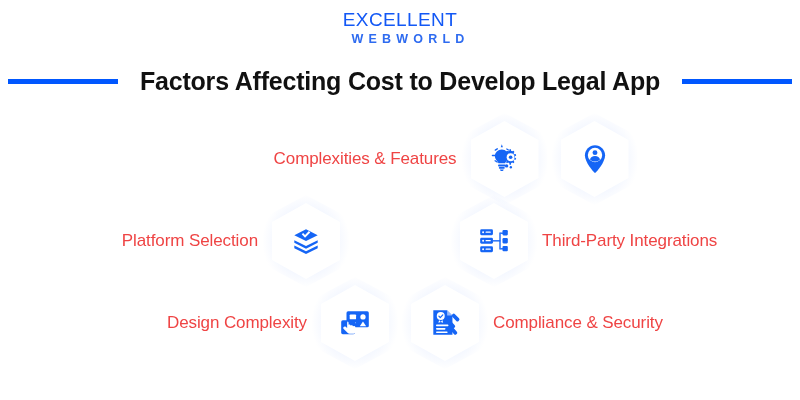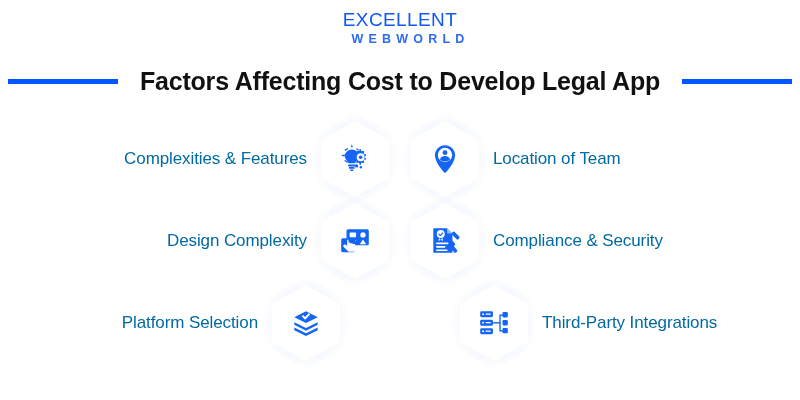--- a/index.html
+++ b/index.html
@@ -82,21 +82,21 @@
     height: 82px;
     display: flex;
     align-items: center;
     justify-content: center;
   }
   .side {
     width: 285px;
     display: flex;
     align-items: center;
     font-size: 17px;
-    color: #0369a1;
+    color: #ef4444;
     letter-spacing: -0.1px;
   }
   .side-left  { justify-content: flex-end;  text-align: right;  padding-right: 14px; }
   .side-right { justify-content: flex-start; text-align: left;  padding-left: 14px; }
   .label-text { white-space: nowrap; }
 
   
   .hex {
     position: relative;
     width: 68px;
@@ -186,68 +186,20 @@
         <div class="hex-shape"></div>
         <svg class="hex-icon" viewBox="0 0 64 64">
           <g fill="#1565f5">
             <path d="M32 6C21.5 6 13 14.5 13 25c0 13.6 16 30.8 17.6 32.5 0.8 0.8 2 0.8 2.8 0C35 55.8 51 38.6 51 25 51 14.5 42.5 6 32 6z"></path>
             <circle cx="32" cy="24.5" r="13.5" fill="#ffffff"></circle>
             <circle cx="32" cy="20" r="4.6" fill="#1565f5"></circle>
             <path d="M32 26.2c-5 0-8.6 2.8-9.4 6.6 2.4 2.5 5.7 4 9.4 4s7-1.5 9.4-4c-0.8-3.8-4.4-6.6-9.4-6.6z" fill="#1565f5"></path>
           </g>
         </svg>
       </div>
-    </div>
-    <div class="side side-right">
-      <span class="label-text">Location of Team</span>
-    </div>
-  </div>
-
-  <div class="factor-row">
-    <div class="side side-left">
-      <span class="label-text">Design Complexity</span>
-    </div>
-    <div class="center-pair">
-      <div class="hex">
-        <div class="hex-shape"></div>
-        <svg class="hex-icon" viewBox="0 0 64 64">
-          <g fill="#1565f5">
-            <rect x="16" y="10" width="42" height="30" rx="3"></rect>
-            <rect x="22" y="16" width="12" height="9" rx="1.6" fill="#ffffff"></rect>
-            <circle cx="47" cy="20.5" r="5" fill="#ffffff"></circle>
-            <path d="M47 29 L53 38 L41 38 Z" fill="#ffffff"></path>
-            <rect x="22" y="30" width="11" height="3" rx="1.5" fill="#ffffff"></rect>
-            <rect x="6" y="27" width="26" height="26" rx="3"></rect>
-            <path d="M20 28.5c-1.6 0-2.8 1.3-2.8 2.9v10.2l-2.6-2.4c-1.2-1.1-3-1-4 0.2-1 1.2-0.9 2.9 0.2 4l7.6 7.6c0.9 0.9 2.1 1.4 3.4 1.4h6.4c2.6 0 4.6-2 4.6-4.6v-7.4c0-1.5-1.2-2.7-2.7-2.7-0.7 0-1.3 0.3-1.8 0.7-0.2-1.3-1.3-2.3-2.7-2.3-0.7 0-1.4 0.3-1.9 0.8-0.3-1.2-1.4-2-2.6-2-0.4 0-0.8 0.1-1.2 0.3v-3.8c0-1.6-1.3-2.9-2.9-2.9z" fill="#ffffff"></path>
-          </g>
-        </svg>
-      </div>
-      <div class="gap-narrow"></div>
-      <div class="hex">
-        <div class="hex-shape"></div>
-        <svg class="hex-icon" viewBox="0 0 64 64">
-          <g fill="#1565f5">
-            <path d="M10 8h26l10 10v36H10z"></path>
-            <path d="M36 8l10 10H36z" fill="#ffffff" opacity="0.55"></path>
-            <circle cx="24" cy="19" r="7.5" fill="#ffffff"></circle>
-            <path d="M20.5 19.2l2.6 2.8 4.8-5.2" stroke="#1565f5" stroke-width="2.2" fill="none" stroke-linecap="round" stroke-linejoin="round"></path>
-            <path d="M21 26.5l-1.5 5 4.5-1.6z" fill="#ffffff"></path>
-            <path d="M27 26.5l1.5 5-4.5-1.6z" fill="#ffffff"></path>
-            <rect x="15" y="35" width="24" height="3" rx="1.5" fill="#ffffff"></rect>
-            <rect x="15" y="41.5" width="18" height="3" rx="1.5" fill="#ffffff"></rect>
-            <rect x="15" y="48" width="22" height="3" rx="1.5" fill="#ffffff"></rect>
-            <rect x="38" y="22" width="8" height="22" rx="3" transform="rotate(-42 42 33)"></rect>
-            <rect x="43" y="34" width="7" height="22" rx="3" transform="rotate(-42 46 45)"></rect>
-            <rect x="44" y="18" width="17" height="7" rx="3" transform="rotate(46 52 21)"></rect>
-          </g>
-        </svg>
-      </div>
-    </div>
-    <div class="side side-right">
-      <span class="label-text">Compliance &amp; Security</span>
     </div>
   </div>
 
   <div class="factor-row">
     <div class="side side-left">
       <span class="label-text">Platform Selection</span>
     </div>
     <div class="center-pair">
       <div class="hex">
         <div class="hex-shape"></div>
@@ -283,13 +235,58 @@
             <rect x="48" y="41.5" width="10" height="10" rx="2"></rect>
           </g>
         </svg>
       </div>
     </div>
     <div class="side side-right">
       <span class="label-text">Third-Party Integrations</span>
     </div>
   </div>
 
+  <div class="factor-row">
+    <div class="side side-left">
+      <span class="label-text">Design Complexity</span>
+    </div>
+    <div class="center-pair">
+      <div class="hex">
+        <div class="hex-shape"></div>
+        <svg class="hex-icon" viewBox="0 0 64 64">
+          <g fill="#1565f5">
+            <rect x="16" y="10" width="42" height="30" rx="3"></rect>
+            <rect x="22" y="16" width="12" height="9" rx="1.6" fill="#ffffff"></rect>
+            <circle cx="47" cy="20.5" r="5" fill="#ffffff"></circle>
+            <path d="M47 29 L53 38 L41 38 Z" fill="#ffffff"></path>
+            <rect x="22" y="30" width="11" height="3" rx="1.5" fill="#ffffff"></rect>
+            <rect x="6" y="27" width="26" height="26" rx="3"></rect>
+            <path d="M20 28.5c-1.6 0-2.8 1.3-2.8 2.9v10.2l-2.6-2.4c-1.2-1.1-3-1-4 0.2-1 1.2-0.9 2.9 0.2 4l7.6 7.6c0.9 0.9 2.1 1.4 3.4 1.4h6.4c2.6 0 4.6-2 4.6-4.6v-7.4c0-1.5-1.2-2.7-2.7-2.7-0.7 0-1.3 0.3-1.8 0.7-0.2-1.3-1.3-2.3-2.7-2.3-0.7 0-1.4 0.3-1.9 0.8-0.3-1.2-1.4-2-2.6-2-0.4 0-0.8 0.1-1.2 0.3v-3.8c0-1.6-1.3-2.9-2.9-2.9z" fill="#ffffff"></path>
+          </g>
+        </svg>
+      </div>
+      <div class="gap-narrow"></div>
+      <div class="hex">
+        <div class="hex-shape"></div>
+        <svg class="hex-icon" viewBox="0 0 64 64">
+          <g fill="#1565f5">
+            <path d="M10 8h26l10 10v36H10z"></path>
+            <path d="M36 8l10 10H36z" fill="#ffffff" opacity="0.55"></path>
+            <circle cx="24" cy="19" r="7.5" fill="#ffffff"></circle>
+            <path d="M20.5 19.2l2.6 2.8 4.8-5.2" stroke="#1565f5" stroke-width="2.2" fill="none" stroke-linecap="round" stroke-linejoin="round"></path>
+            <path d="M21 26.5l-1.5 5 4.5-1.6z" fill="#ffffff"></path>
+            <path d="M27 26.5l1.5 5-4.5-1.6z" fill="#ffffff"></path>
+            <rect x="15" y="35" width="24" height="3" rx="1.5" fill="#ffffff"></rect>
+            <rect x="15" y="41.5" width="18" height="3" rx="1.5" fill="#ffffff"></rect>
+            <rect x="15" y="48" width="22" height="3" rx="1.5" fill="#ffffff"></rect>
+            <rect x="38" y="22" width="8" height="22" rx="3" transform="rotate(-42 42 33)"></rect>
+            <rect x="43" y="34" width="7" height="22" rx="3" transform="rotate(-42 46 45)"></rect>
+            <rect x="44" y="18" width="17" height="7" rx="3" transform="rotate(46 52 21)"></rect>
+          </g>
+        </svg>
+      </div>
+    </div>
+    <div class="side side-right">
+      <span class="label-text">Compliance &amp; Security</span>
+    </div>
+  </div>
+
 </div>
 
 </body></html>

